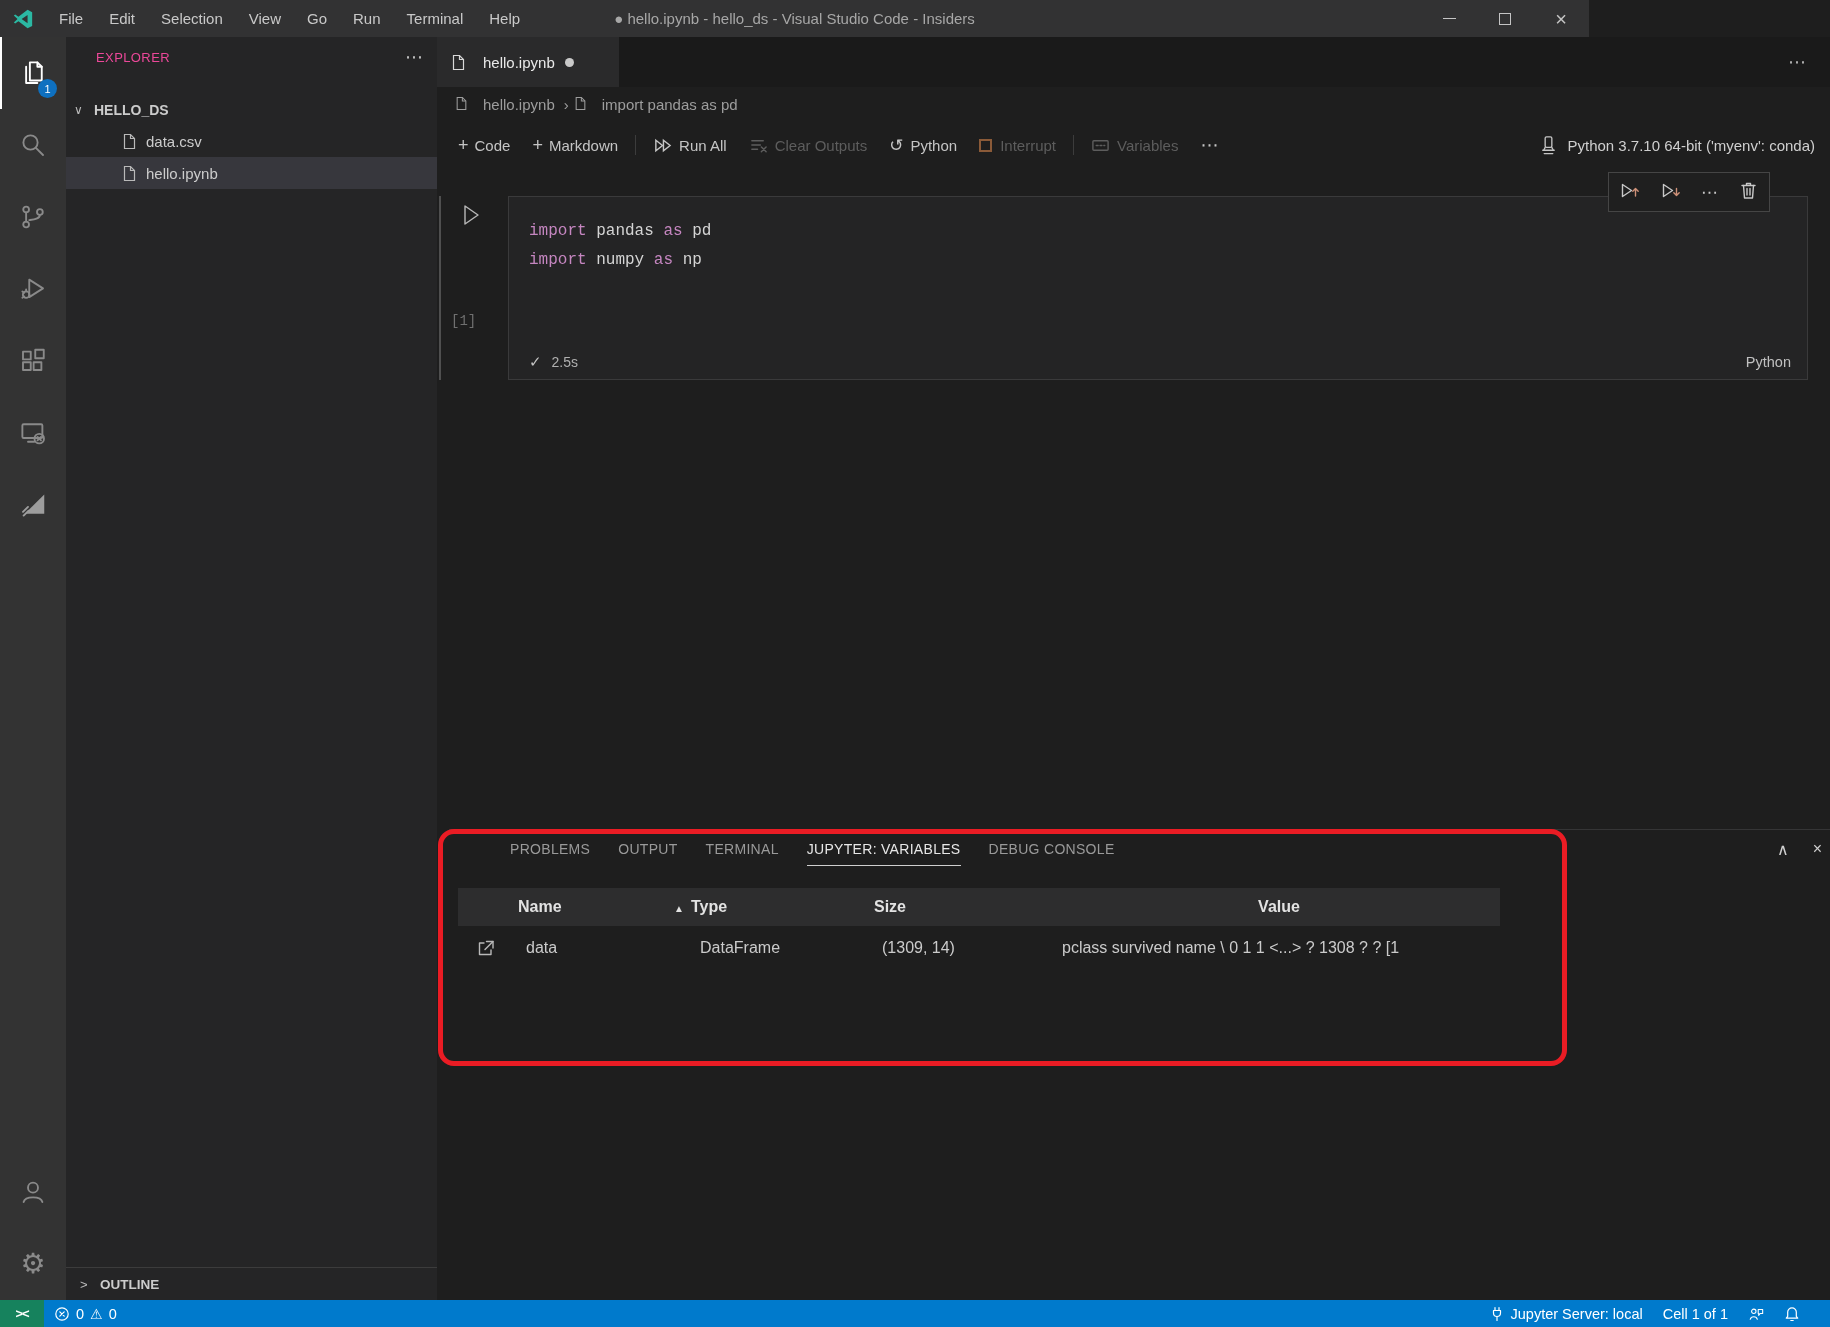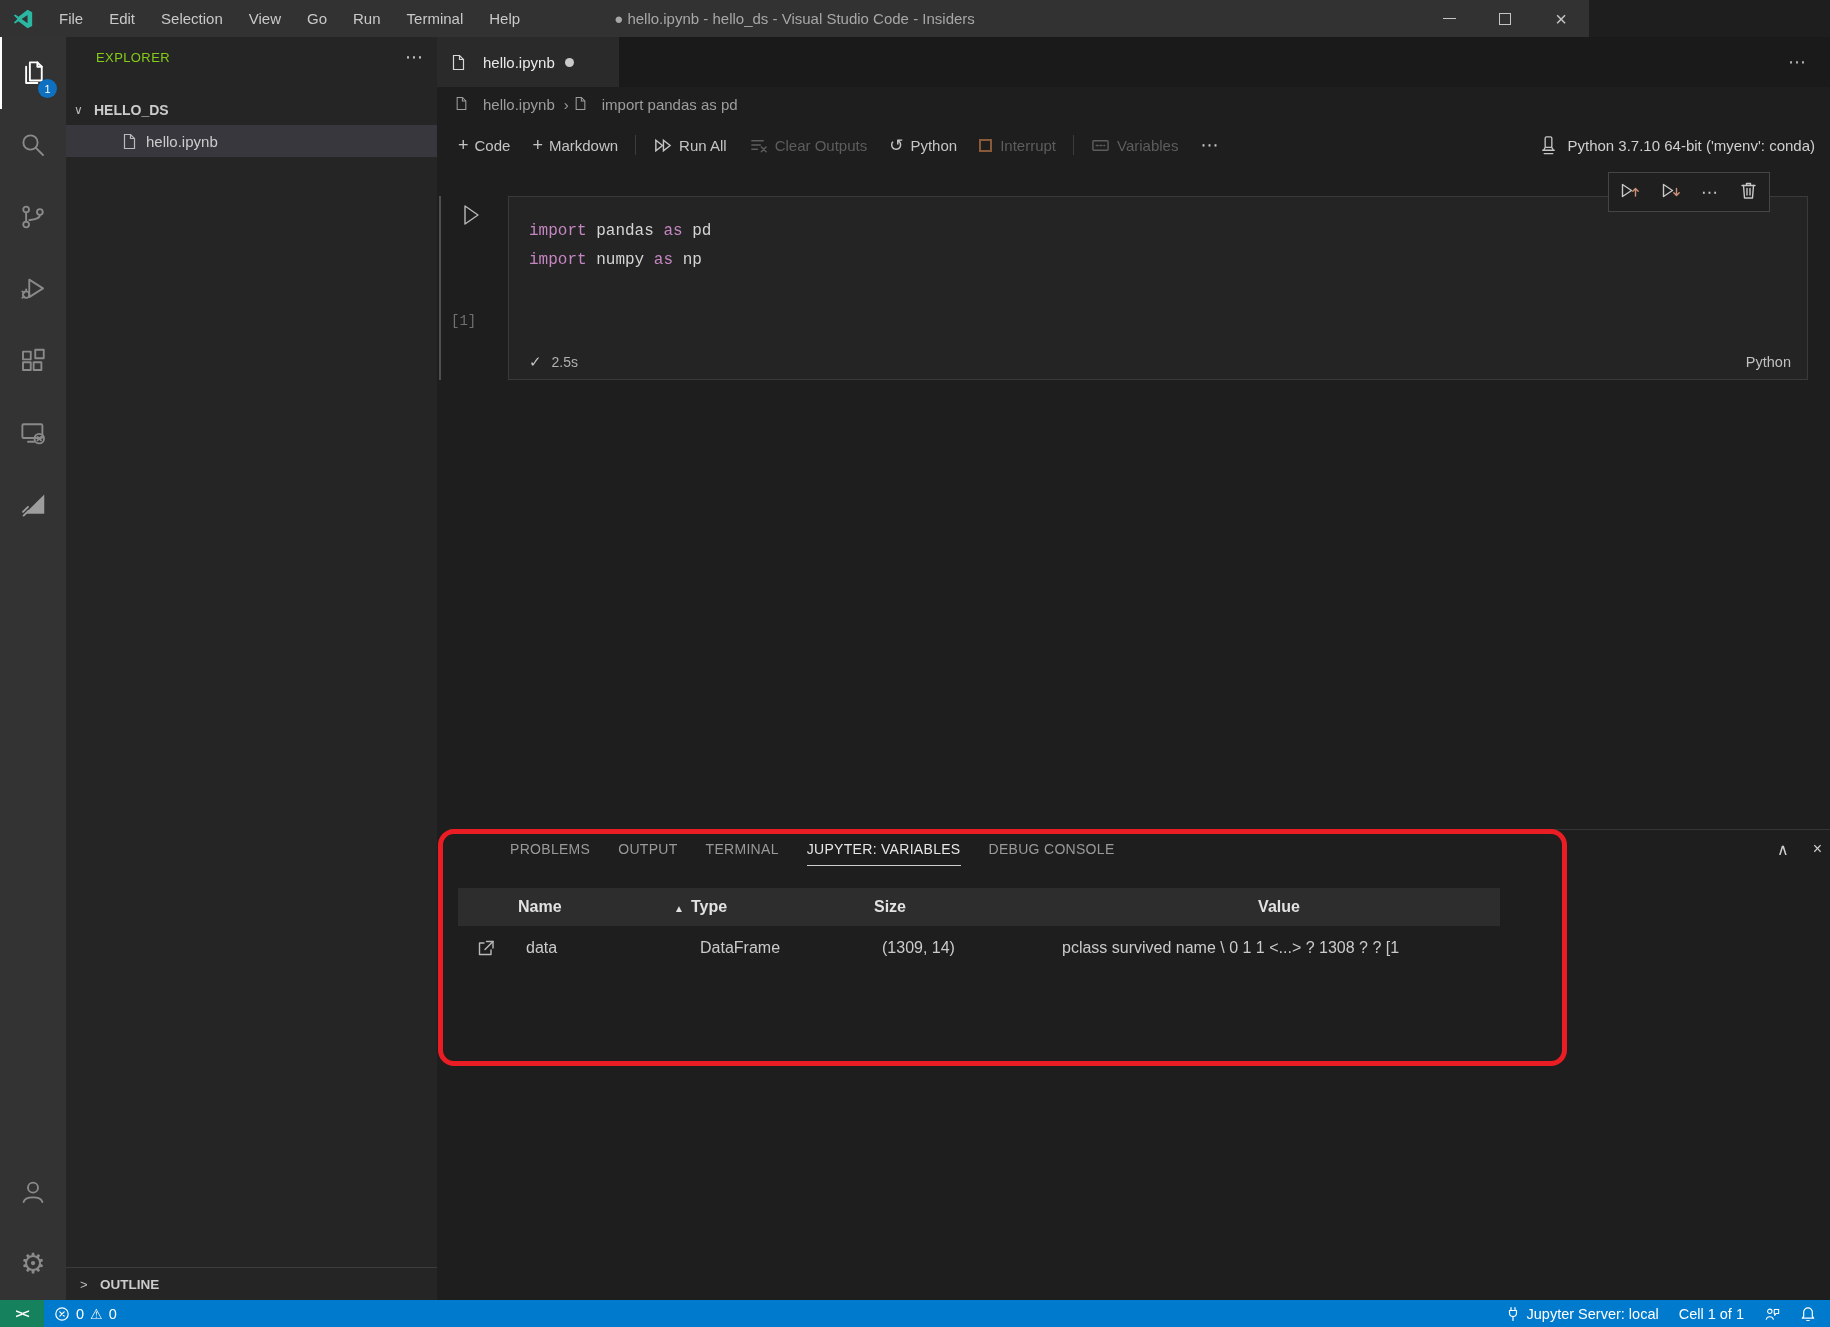--- a/index.html
+++ b/index.html
@@ -23,21 +23,21 @@
   .act-item { position:relative; width:66px; height:72px; display:flex; align-items:center; justify-content:center; color:#8a8a8a; }
   .act-item.active { color:#ffffff; border-left:2px solid #ffffff; padding-right:2px; }
   .act-item svg { width:30px; height:30px; fill:none; stroke:currentColor; stroke-width:1.5; stroke-linecap:round; stroke-linejoin:round; }
   .act-badge { position:absolute; right:9px; bottom:11px; width:19px; height:19px; border-radius:50%; background:#0e70c0; color:#fff; font-size:11px; display:flex; align-items:center; justify-content:center; }
   .act-bottom { margin-top:auto; }
   .gear-glyph { font-size:28px; line-height:1; }
 
   
   .sidebar { position:absolute; left:66px; top:37px; width:371px; height:1263px; background:#252526; color:#cccccc; }
   .sb-header { height:40px; display:flex; align-items:center; padding:0 14px 0 30px; }
-  .sb-title { font-size:13px; letter-spacing:.4px; color:#84cc16; }
+  .sb-title { font-size:13px; letter-spacing:.4px; color:#ec4899; }
   .sb-more { margin-left:auto; color:#c5c5c5; font-size:18px; }
   .sb-section { margin-top:18px; height:30px; display:flex; align-items:center; padding-left:8px; font-weight:bold; font-size:14px; color:#cccccc; }
   .sb-chevron { width:20px; font-size:12px; color:#bbbbbb; font-weight:normal; }
   .sb-file { height:32px; display:flex; align-items:center; padding-left:56px; font-size:15px; color:#cccccc; }
   .sb-file.selected { background:#37373d; }
   .file-icon { width:15px; height:17px; margin-right:9px; flex:none; }
   .file-icon svg { width:15px; height:17px; fill:none; stroke:#b9b9b9; stroke-width:1.2; }
   .sb-outline { position:absolute; left:0; bottom:0; width:371px; height:33px; border-top:1px solid #3c3c3c; display:flex; align-items:center; padding-left:14px; font-weight:bold; font-size:13.5px; color:#cccccc; }
   .sb-outline .sb-chevron { font-size:13px; }
 
@@ -112,21 +112,21 @@
   .sort-arrow { font-size:10px; margin-right:7px; color:#e2e2e2; }
   .open-var-icon svg { width:21px; height:21px; fill:none; stroke:#b9b9b9; stroke-width:1.4; stroke-linecap:round; stroke-linejoin:round; }
 
   .annotation-box { position:absolute; left:1px; top:792px; width:1129px; height:237px; border:5px solid #ea1c24; border-radius:16px; pointer-events:none; z-index:20; }
 
   
   .statusbar { position:absolute; left:0; top:1300px; width:1830px; height:27px; background:#007acc; display:flex; align-items:center; color:#ffffff; font-size:14.5px; }
   .sb-remote { width:44px; height:27px; background:#16825d; display:flex; align-items:center; justify-content:center; font-size:13px; font-weight:bold; letter-spacing:-1px; }
   .status-item { display:flex; align-items:center; padding:0 10px; height:27px; gap:6px; }
   .status-item svg { width:16px; height:16px; fill:none; stroke:#ffffff; stroke-width:1.2; stroke-linecap:round; stroke-linejoin:round; }
-  .status-right { margin-left:auto; display:flex; align-items:center; padding-right:4px; }
+  .status-right { margin-left:auto; display:flex; align-items:center; padding-right:20px; }
   .warn-glyph { font-size:14px; }
 </style>
 </head>
 <body>
 
 <div id="app">
 
   <div class="titlebar">
     <svg class="vscode-logo" viewBox="0 0 24 24">
       <polygon points="17,2 22,4.5 22,19.5 17,22 7,14.5 3.5,17 2,15.8 6,12 2,8.2 3.5,7 7,9.5" fill="#2bb8a3"></polygon>
@@ -220,20 +220,29 @@
 
   <div class="sidebar">
     <div class="sb-header">
       <span class="sb-title">EXPLORER</span>
       <span class="sb-more">⋯</span>
     </div>
     <div class="sb-section">
       <span class="sb-chevron">∨</span>
       <span>HELLO_DS</span>
     </div>
+    <div class="sb-file">
+      <span class="file-icon">
+        <svg viewBox="0 0 15 17">
+            <path d="M2.5 1.5h6l4 4v10h-10z"></path>
+            <path d="M8.5 1.5v4h4"></path>
+          </svg>
+      </span>
+      <span>data.csv</span>
+    </div>
     <div class="sb-file selected">
       <span class="file-icon">
         <svg viewBox="0 0 15 17">
             <path d="M2.5 1.5h6l4 4v10h-10z"></path>
             <path d="M8.5 1.5v4h4"></path>
           </svg>
       </span>
       <span>hello.ipynb</span>
     </div>
     <div class="sb-outline">

